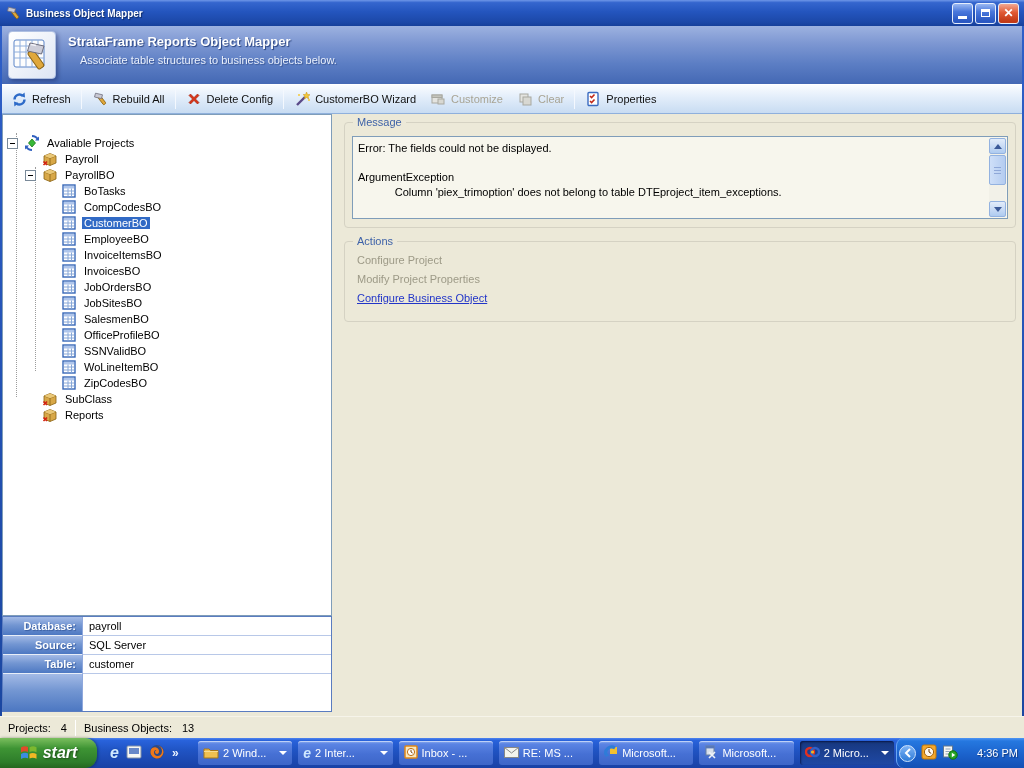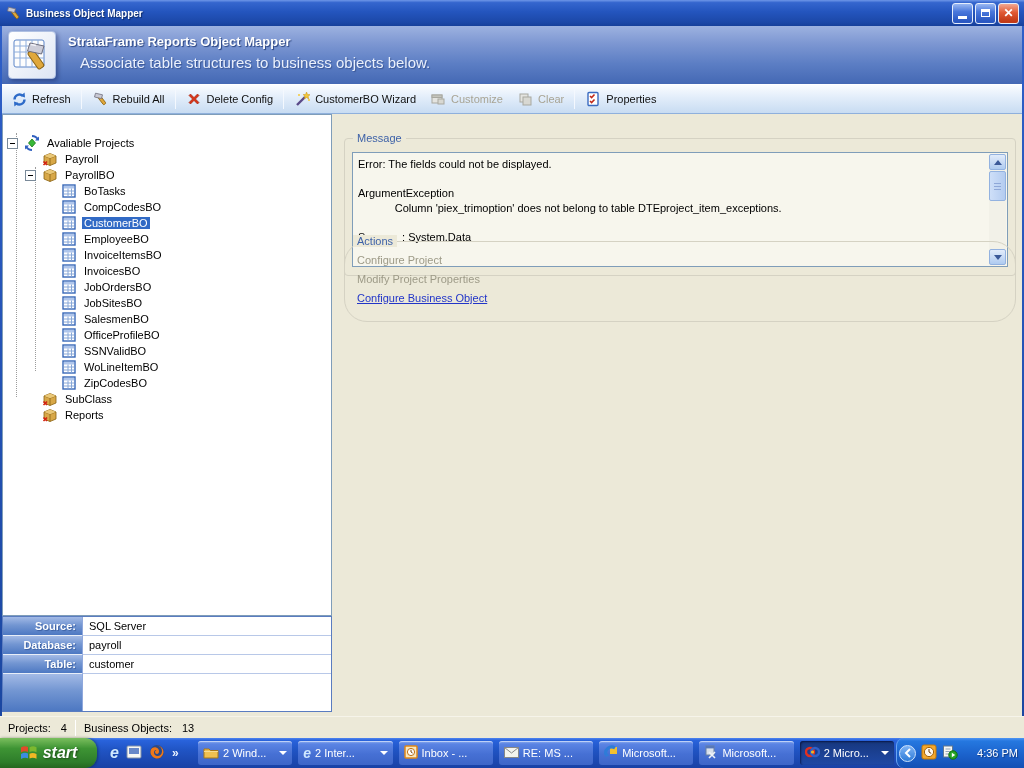--- a/index.html
+++ b/index.html
@@ -19,21 +19,21 @@
   .glyph-min { width:9px; height:3px; background:#fff; margin-top:9px; }
   .glyph-restore { width:9px; height:8px; border:1px solid #fff; border-top:3px solid #fff; background:transparent; position:relative; }
 
   
   .banner { position:absolute; left:0; top:26px; width:1024px; height:58px;
     background:linear-gradient(180deg,#9DB2E0 0%,#7D97D2 30%,#5C7EC4 65%,#4468B4 100%); }
   .banner-icon { position:absolute; left:8px; top:5px; width:48px; height:48px;
     background:linear-gradient(135deg,#FFFFFF,#DDE5F4); border:1px solid #AFC0E2; border-radius:4px;
     box-shadow:2px 2px 4px rgba(0,10,60,.35); display:flex; align-items:center; justify-content:center; }
   .banner-title { position:absolute; left:68px; top:8px; color:#fff; font-weight:bold; font-size:13px; text-shadow:1px 1px 1px #26407E; }
-  .banner-sub { position:absolute; left:80px; top:28px; color:#EAF0FC; font-size:15px; text-shadow:1px 1px 1px #3A5694; }
+  .banner-sub { position:absolute; left:80px; top:28px; color:#EAF0FC; font-size:11px; text-shadow:1px 1px 1px #3A5694; }
 
   
   .toolbar { position:absolute; left:0; top:84px; width:1024px; height:30px;
     background:linear-gradient(180deg,#FAFCFF 0%,#E2EDFA 45%,#C8DCF2 100%);
     border-top:1px solid #FFFFFF; border-bottom:1px solid #8FB0DC;
     display:flex; align-items:center; padding:0 4px; }
   .tbtn { display:flex; align-items:center; gap:5px; padding:2px 7px; height:24px; border-radius:2px; color:#101010; cursor:default; }
   .tbtn.disabled { color:#A8A494; }
   .tsep { width:1px; height:20px; background:#9FB6D8; border-right:1px solid #F4F8FE; margin:0 3px; }
 
@@ -62,22 +62,22 @@
   .info-row { display:flex; height:19px; }
   .info-row.last { height:37px; }
   .info-label { width:79px; background:linear-gradient(180deg,#A3BAE6 0%,#7396D2 45%,#4D78C2 100%);
     color:#fff; font-weight:bold; text-align:right; padding:3px 6px 0 0; border-bottom:1px solid #E8EEF8; text-shadow:1px 1px 1px #3A5EA0; }
   .info-value { flex:1; background:#fff; border-bottom:1px solid #B8C8E8; border-left:1px solid #8FA8DC; padding:3px 0 0 6px; color:#000; }
   .info-row.last .info-label, .info-row.last .info-value { border-bottom:none; }
 
   
   .groupbox { position:absolute; border:1px solid #D5D2C3; border-radius:4px; }
   .gb-label { position:absolute; top:-7px; left:8px; background:#ECE9D8; padding:0 4px; color:#3E62A8; }
-  .gb-message { left:342px; top:24px; width:672px; height:138px; }
-  .gb-actions { left:342px; top:127px; width:672px; height:81px;border-radius:23px; }
+  .gb-message { left:342px; top:8px; width:672px; height:106px; }
+  .gb-actions { left:342px; top:127px; width:672px; height:81px; }
 
   .msg-box { position:absolute; left:7px; top:13px; right:7px; bottom:8px; border:1px solid #7F9DB9; background:#F7F6ED; }
   .msg-text { position:absolute; left:5px; top:4px; right:24px; bottom:2px; white-space:pre-wrap; font-size:11px; line-height:14.5px; color:#000; overflow:hidden; }
 
   
   .sbar { position:absolute; right:1px; top:1px; bottom:1px; width:17px; background:#F2F1E8; }
   .sbtn { position:absolute; left:0; width:17px; height:16px; border:1px solid #93B2E0; border-radius:2px;
     background:linear-gradient(180deg,#E2ECFA 0%,#C4D8F4 60%,#AECBF0 100%); display:flex; align-items:center; justify-content:center; }
   .sbtn.up { top:0; } .sbtn.down { bottom:0; }
   .arrow-up { width:0; height:0; border-left:4px solid transparent; border-right:4px solid transparent; border-bottom:5px solid #3B5998; }
@@ -413,26 +413,26 @@
             <path d="M1.5 10.5l3.5 3.5M5 10.5l-3.5 3.5" stroke="#D42010" stroke-width="1.6"></path>
           </svg>
         </span>
         <span class="tlabel">Reports</span>
       </div>
     </div>
   </div>
 
   <div class="info-panel">
     <div class="info-row">
+      <div class="info-label">Database:</div>
+      <div class="info-value">payroll</div>
+    </div>
+    <div class="info-row">
       <div class="info-label">Source:</div>
       <div class="info-value">SQL Server</div>
-    </div>
-    <div class="info-row">
-      <div class="info-label">Database:</div>
-      <div class="info-value">payroll</div>
     </div>
     <div class="info-row">
       <div class="info-label">Table:</div>
       <div class="info-value">customer</div>
     </div>
     <div class="info-row last">
       <div class="info-label"></div>
       <div class="info-value"></div>
     </div>
   </div>

